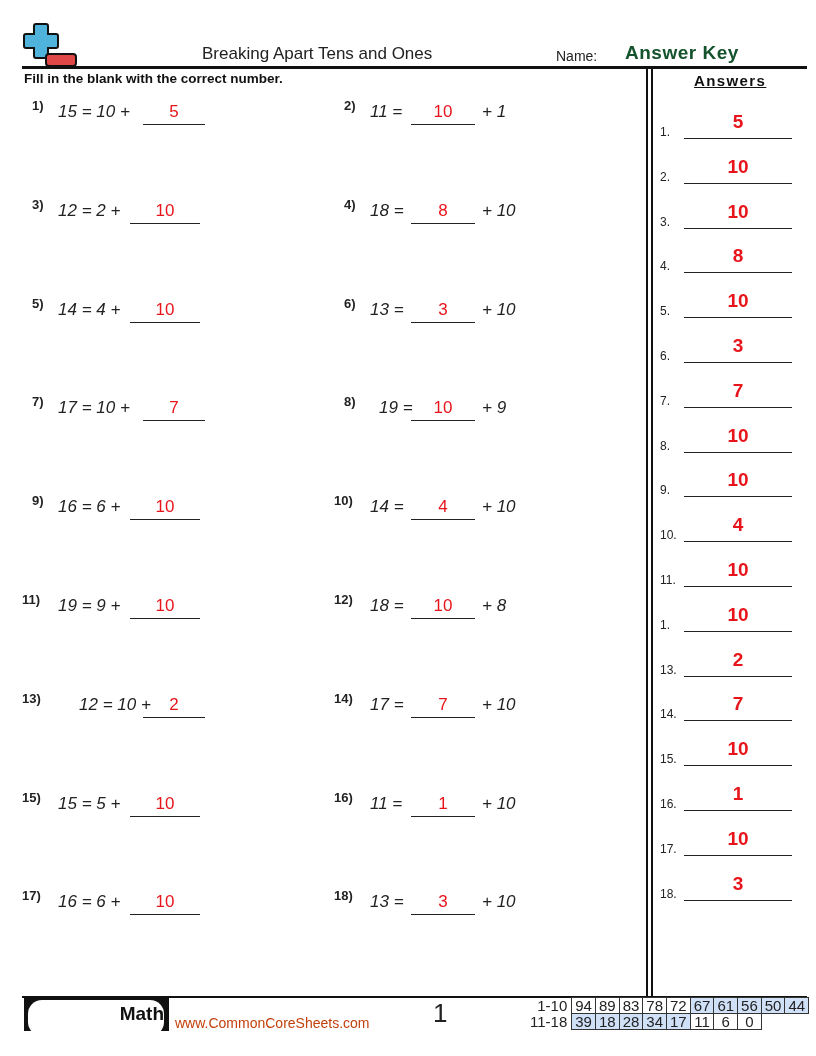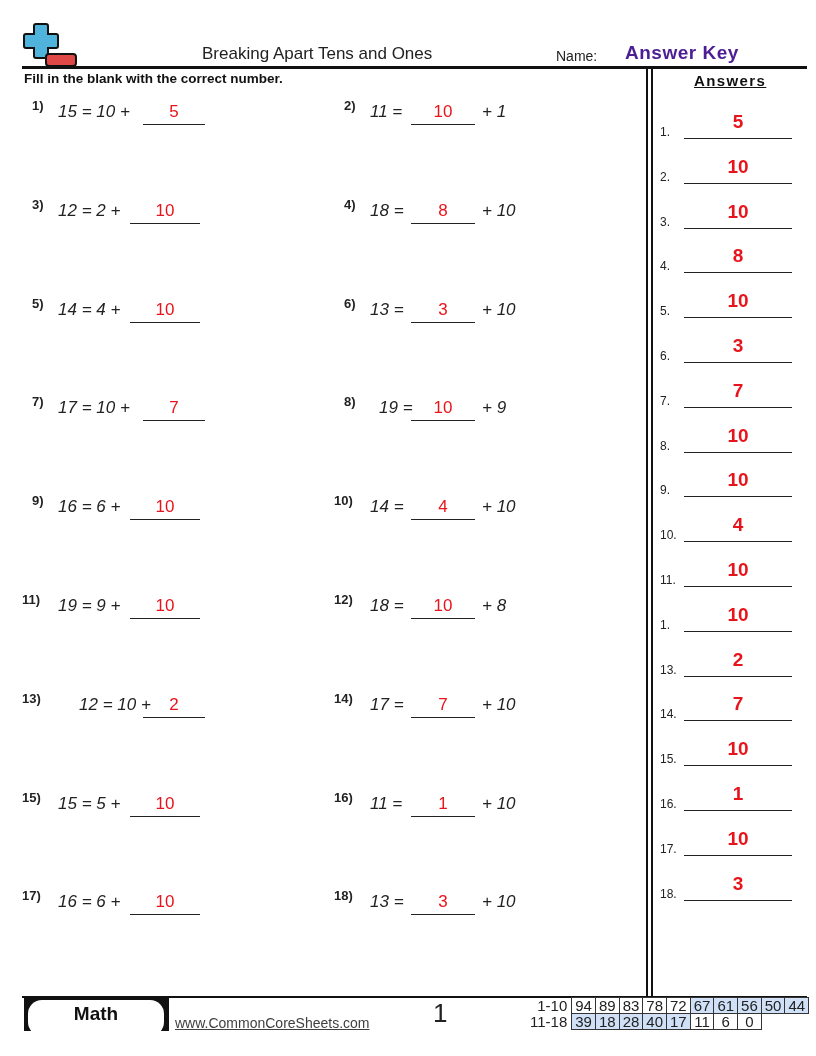--- a/index.html
+++ b/index.html
@@ -1,40 +1,40 @@
 <!DOCTYPE html>
 <html><head>
 <meta charset="utf-8">
 <style>
   html, body { margin:0; padding:0; background:#fff; }
   body { width:816px; height:1056px; position:relative; overflow:hidden; font-family:"Liberation Sans", sans-serif; color:#111; }
   .abs { position:absolute; }
   .logo { left:22px; top:22px; width:58px; height:46px; }
   .title { left:202px; top:44px; font-size:17px; color:#222; }
   .name-label { left:556px; top:48px; font-size:14px; color:#222; }
-  .answer-key { left:625px; top:42px; font-size:19px; font-weight:bold; color:#4c1d95; letter-spacing:0.5px; }
+  .answer-key { left:625px; top:42px; font-size:19px; font-weight:bold; color:#14532d; letter-spacing:0.5px; }
   .header-rule { left:22px; top:66px; width:785px; height:3px; background:#111; }
   .instructions { left:24px; top:71px; font-size:13.5px; font-weight:bold; color:#111; }
   .divider-left { left:646px; top:69px; width:2px; height:928px; background:#111; }
   .divider-right { left:651px; top:69px; width:2px; height:928px; background:#111; }
   .answers-head { left:694px; top:72px; font-size:15px; font-weight:bold; letter-spacing:1.4px; text-decoration:underline; color:#111; }
 
   .problem { position:absolute; height:26px; font-size:17px; color:#222; white-space:nowrap; }
   .pnum { position:absolute; font-size:13px; font-weight:bold; top:-4px; }
   .ptext { position:absolute; top:0;font-style:italic; }
   .blank { position:absolute; top:0; border-bottom:1px solid #222; height:22px; text-align:center; color:#e8141b; font-size:17px; }
 
   .arow { position:absolute; left:660px; width:132px; height:30px; }
   .anum { position:absolute; left:0; bottom:0; font-size:12px; color:#222; }
   .aline { position:absolute; left:24px; width:108px; bottom:0; height:26px; border-bottom:1px solid #222; text-align:center; color:#e8141b; font-weight:bold; font-size:19px; line-height:20px; }
 
   .footer-rule { left:22px; top:996px; width:785px; height:2px; background:#111; }
   .math-box { left:24px; top:997px; width:145px; height:34px; background:#111; }
-  .math-pill { left:28px; top:1000px; width:136px; height:36px; background:#fff; border-radius:14px; text-align:center; font-size:19px; font-weight:bold; line-height:28px; color:#111; }
-  .website { left:175px; top:1015px; font-size:14px; color:#404040;text-decoration:underline; }
+  .math-pill { left:28px; top:1000px; width:136px; height:36px; background:#fff; border-radius:14px; text-align:right; font-size:19px; font-weight:bold; line-height:28px; color:#111; }
+  .website { left:175px; top:1015px; font-size:14px; color:#c2410c; }
   .page-num { left:433px; top:998px; font-size:26px; color:#222; }
   .score-table { left:527px; top:997px; border-collapse:collapse; font-size:15px; color:#222; }
   .score-table td { border:1px solid #333; padding:0 3px; height:15px; line-height:15px; text-align:center; min-width:16px; }
   .score-table td.lbl { border:none; text-align:right; padding-right:4px; }
   .score-table td.hl { background:#cfe0f7; }
 </style>
 </head>
 <body>
 
 <svg class="abs logo" viewBox="0 0 58 46">
@@ -246,20 +246,20 @@
         <td class="hl">61</td>
         <td class="hl">56</td>
         <td class="hl">50</td>
         <td class="hl">44</td>
       </tr>
       <tr>
         <td class="lbl">11-18</td>
         <td class="hl">39</td>
         <td class="hl">18</td>
         <td class="hl">28</td>
-        <td class="hl">40</td>
+        <td class="hl">34</td>
         <td class="hl">17</td>
         <td>11</td>
         <td>6</td>
         <td>0</td>
       </tr>
     </tbody>
 </table>
 
 </body></html>

